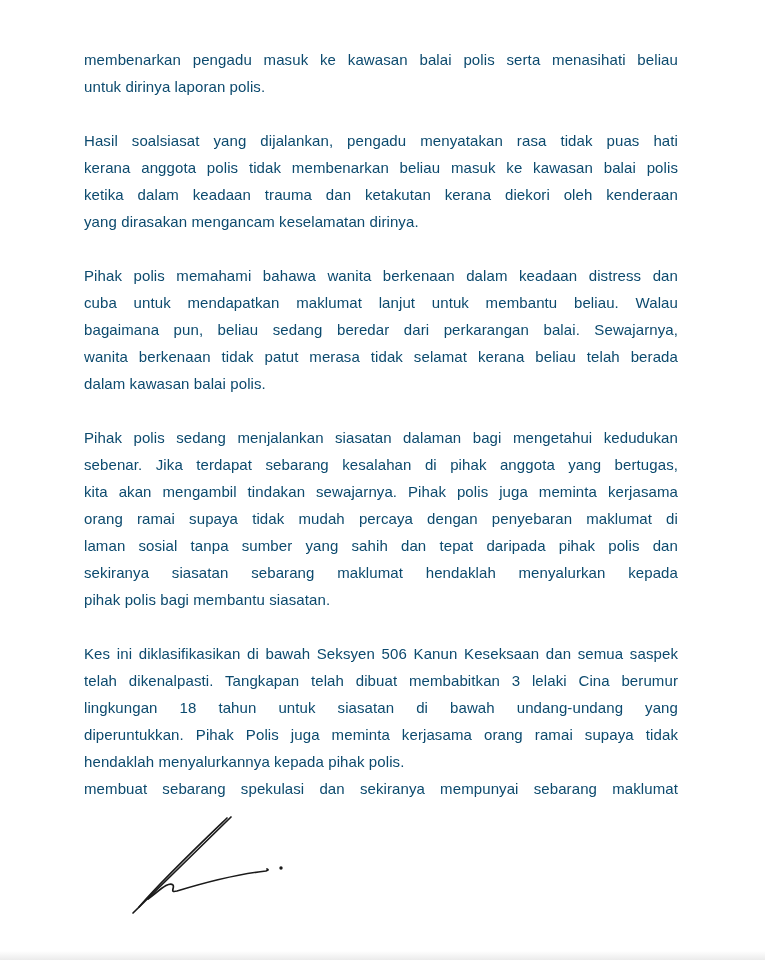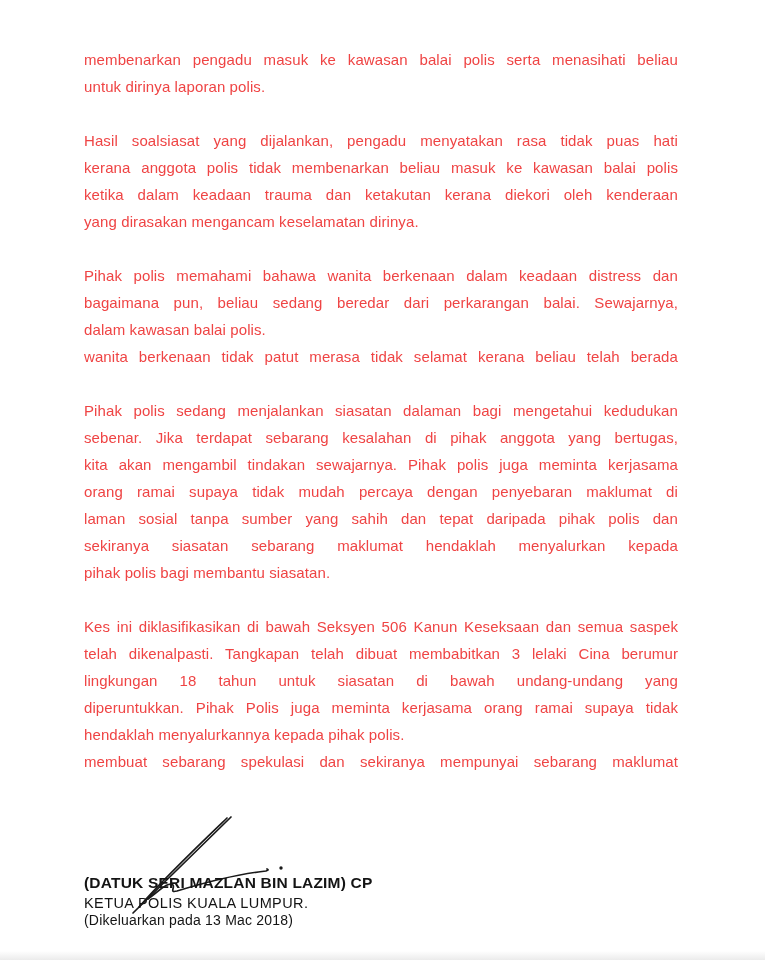--- a/index.html
+++ b/index.html
@@ -11,21 +11,21 @@
     overflow: hidden;
   }
   .page {
     position: absolute; inset: 0;
     background: #ffffff;
   }
   .letter-body {
     position: absolute;
     left: 84px; top: 46px;
     width: 594px;
-    color: #ef4444;
+    color: #0c4a6e;
     font-size: 15px;
   }
   .para { margin-bottom: 27px; }
   .para:last-child { margin-bottom: 13px; }
   .line {
     line-height: 27px;
     text-align: justify;
     text-align-last: justify;
     white-space: nowrap;
     letter-spacing: 0.1px;
@@ -74,23 +74,24 @@
         <div class="line last">untuk dirinya laporan polis.</div>
       </div>
       <div class="para">
         <div class="line">Hasil soalsiasat yang dijalankan, pengadu menyatakan rasa tidak puas hati</div>
         <div class="line">kerana anggota polis tidak membenarkan beliau masuk ke kawasan balai polis</div>
         <div class="line">ketika dalam keadaan trauma dan ketakutan kerana diekori oleh kenderaan</div>
         <div class="line last">yang dirasakan mengancam keselamatan dirinya.</div>
       </div>
       <div class="para">
         <div class="line">Pihak polis memahami bahawa wanita berkenaan dalam keadaan distress dan</div>
+        <div class="line">cuba untuk mendapatkan maklumat lanjut untuk membantu beliau. Walau</div>
         <div class="line">bagaimana pun, beliau sedang beredar dari perkarangan balai. Sewajarnya,</div>
+        <div class="line">wanita berkenaan tidak patut merasa tidak selamat kerana beliau telah berada</div>
         <div class="line last">dalam kawasan balai polis.</div>
-        <div class="line">wanita berkenaan tidak patut merasa tidak selamat kerana beliau telah berada</div>
       </div>
       <div class="para">
         <div class="line">Pihak polis sedang menjalankan siasatan dalaman bagi mengetahui kedudukan</div>
         <div class="line">sebenar.  Jika terdapat sebarang kesalahan di pihak anggota yang bertugas,</div>
         <div class="line">kita akan mengambil tindakan  sewajarnya. Pihak polis juga meminta kerjasama</div>
         <div class="line">orang ramai supaya tidak mudah percaya dengan penyebaran maklumat di</div>
         <div class="line">laman sosial tanpa sumber yang sahih dan tepat daripada pihak polis dan</div>
         <div class="line">sekiranya siasatan sebarang maklumat hendaklah menyalurkan kepada</div>
         <div class="line last">pihak polis bagi membantu siasatan.</div>
       </div>
@@ -106,20 +107,15 @@
 
   <svg class="signature-svg" width="765" height="960" viewBox="0 0 765 960" xmlns="http://www.w3.org/2000/svg">
     <g fill="none" stroke="#1a1a1a" stroke-width="1.7" stroke-linecap="round">
       <path d="M133,913 L231,817"></path>
       <path d="M139,907 C163,879 203,841 227,818"></path>
       <path d="M148,899 C160,890 169,881 173,885 C175,888 169,893 177,891 C200,884 238,874 266,871 C268,870 269,870 267,869"></path>
       <circle cx="281" cy="868" r="1.7" fill="#1a1a1a" stroke="none"></circle>
     </g>
   </svg>
 
-  <div class="footer">
-    <div class="f-name">(DATUK SERI MAZLAN BIN LAZIM) CP</div>
-    <div class="f-title">KETUA POLIS KUALA LUMPUR.</div>
-    <div class="f-issued">(Dikeluarkan pada 13 Mac 2018)</div>
-  </div>
 
   <div class="bottom-shade"></div>
 </div>
 
 </body></html>

